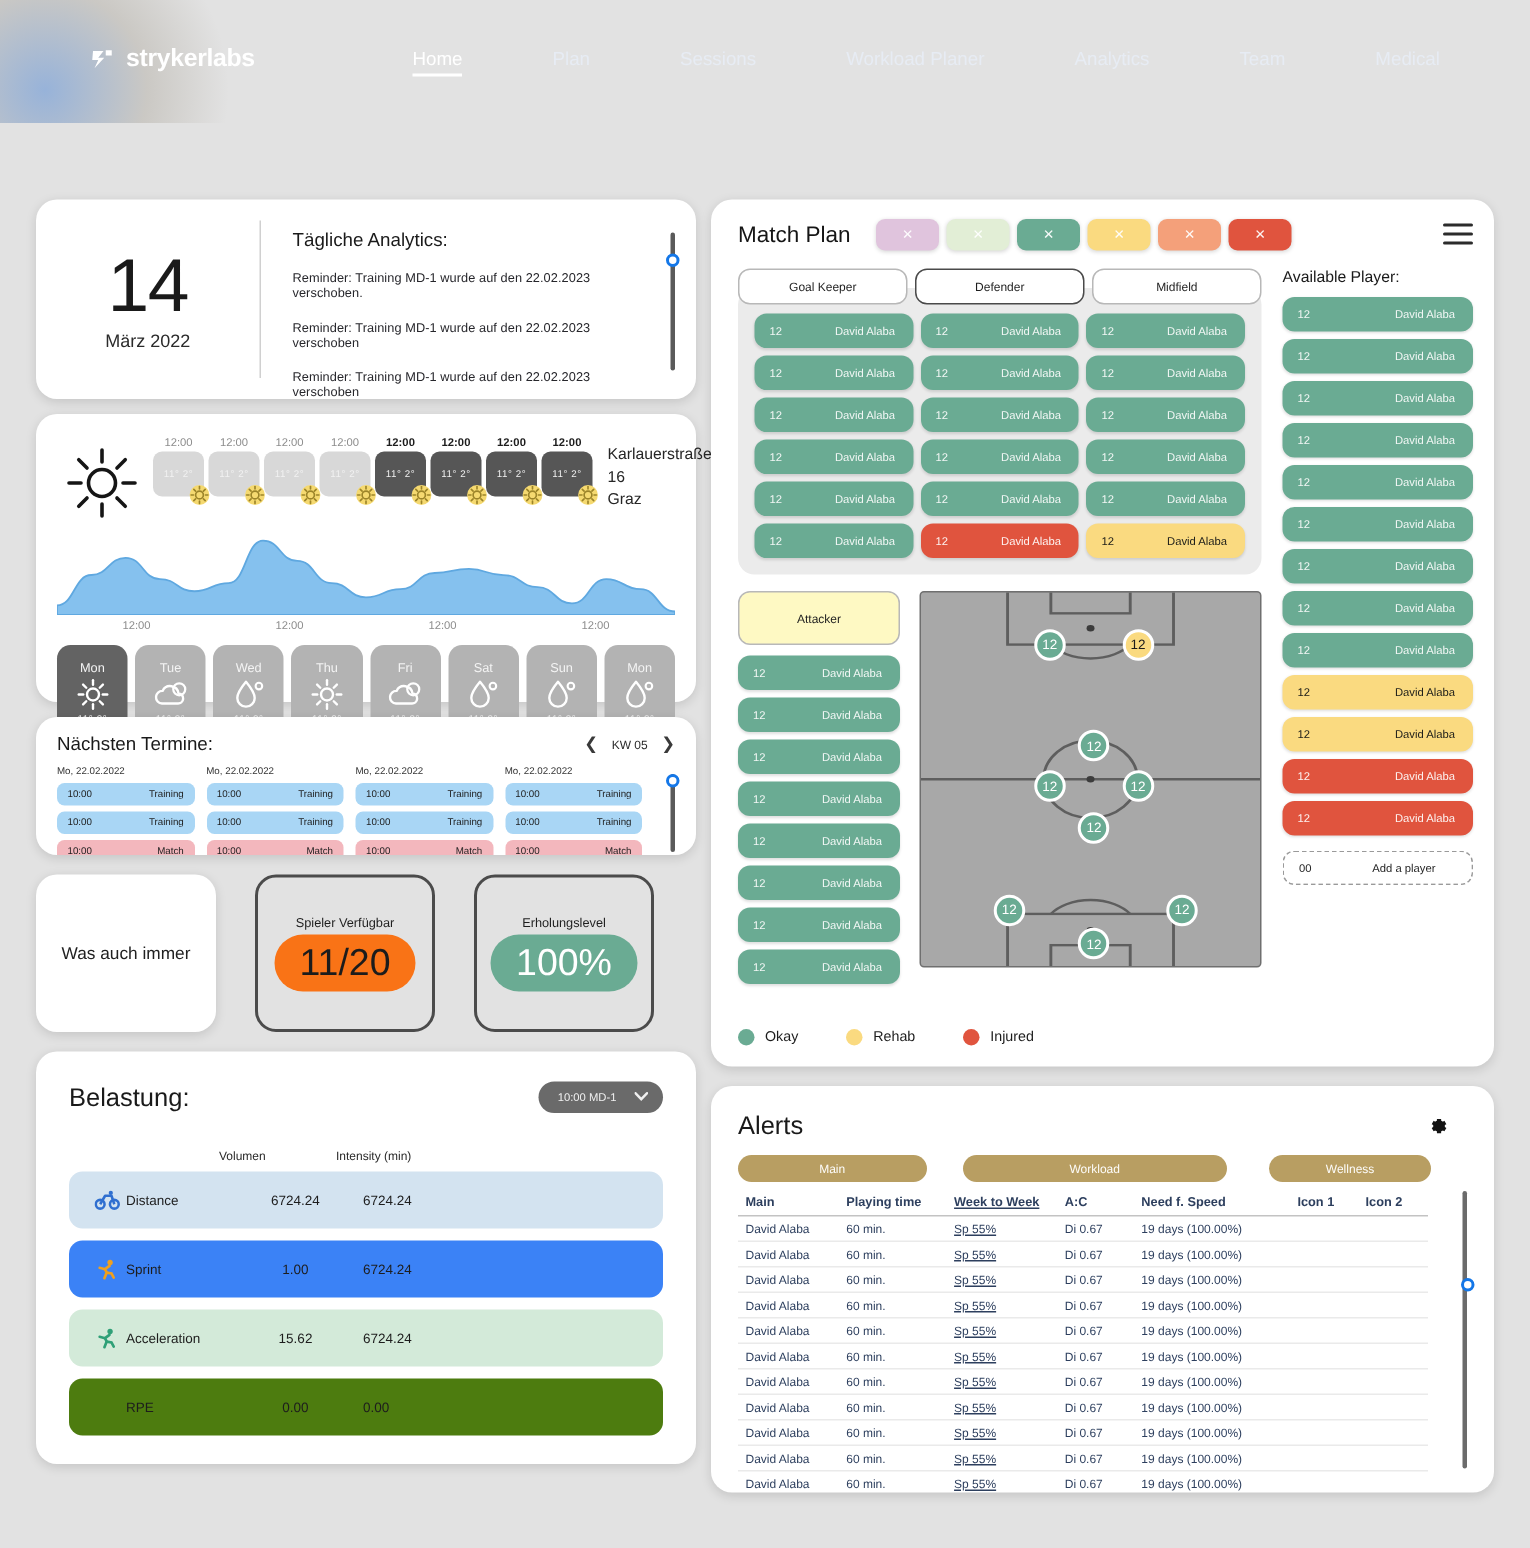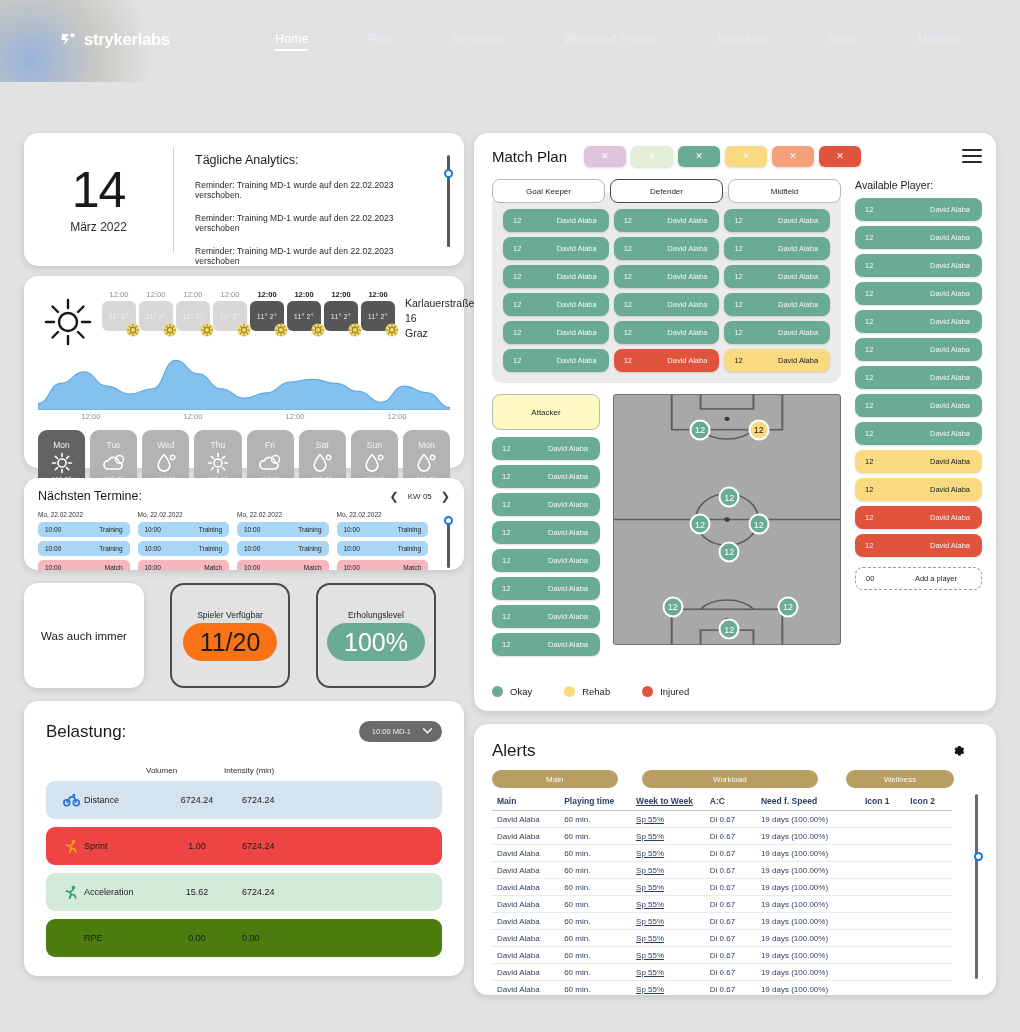--- a/index.html
+++ b/index.html
@@ -160,21 +160,21 @@
   }
   .load-cols { display: flex; margin-top: 24px; font-size: 8px; color: #2a2a2a; }
   .load-cols .c1 { width: 100px; }
   .load-cols .c2 { width: 78px; text-align: left; }
   .load-cols .c3 { width: 90px; }
   .load-row {
     height: 38px; border-radius: 9px; display: flex; align-items: center;
     margin-bottom: 8px; padding-left: 12px;
   }
   .load-row.blue { background: #d3e3f0; }
-  .load-row.yellowish { background: #ef4444; }
+  .load-row.yellowish { background: #3b82f6; }
   .load-row.greenish { background: #d3ead9; }
   .load-row.grey { background: #4d7c0f; }
   .load-ic { width: 26px; display: flex; align-items: center; justify-content: center; }
   .load-name { width: 74px; font-size: 9px; color: #1d1d1d; }
   .load-vol { width: 78px; text-align: center; font-size: 9px; color: #1d1d1d; }
   .load-int { width: 90px; font-size: 9px; color: #1d1d1d; padding-left: 6px; }
 
   
   .right-col { position: absolute; left: 474px; top: 133px; width: 522px; }
 

